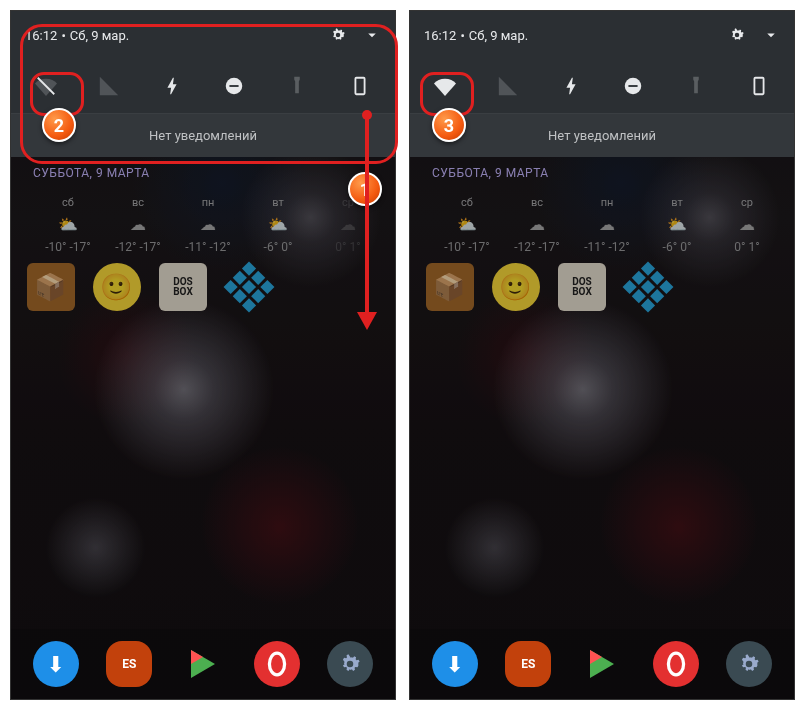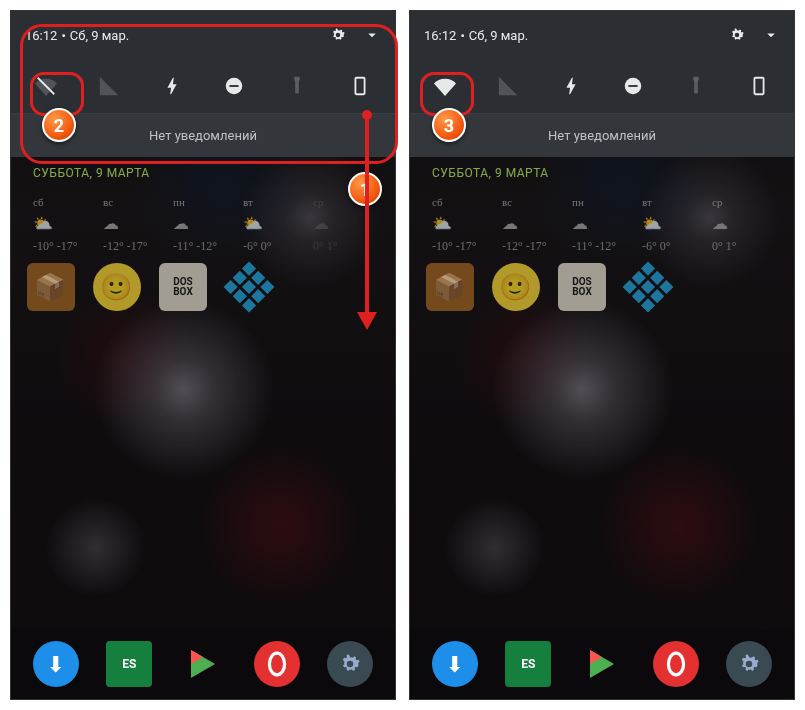--- a/index.html
+++ b/index.html
@@ -33,42 +33,42 @@
   }
   .dimmer { position:absolute; inset:0; background: rgba(0,0,0,0.0); }
   .phone.has-shade .dimmer { background: rgba(0,0,0,0.25); }
 
   
   .clock-widget {
     position: absolute; top: 96px; left: 22px; right: 12px;
     color: #e8e8ea;
   }
   .clock-time { font-size: 48px; font-weight: 300; letter-spacing: 1px; color:#ddd; }
-  .clock-date { font-size: 12px; text-transform: uppercase; color:#bef264; margin-top:2px; letter-spacing:0.5px;}
+  .clock-date { font-size: 12px; text-transform: uppercase; color:#c4b5fd; margin-top:2px; letter-spacing:0.5px;}
   .clock-right { position:absolute; right:6px; top:6px; font-size:20px; color:#e8e8ea; display:flex; align-items:center; gap:4px;}
   .clock-right .cond { font-size:18px; }
   .week-row { display:flex; margin-top:16px; }
-  .day { flex:1; text-align:left; font-size:11px; color:#aaa;font-family:Liberation Serif, serif; }
+  .day { flex:1; text-align:center; font-size:11px; color:#aaa; }
   .day .dn { color:#a8a8aa; }
   .day .dc { margin:6px 0; font-size:16px; }
   .day .dt { font-size:12px; color:#9a9a9c; line-height:1.3; }
 
   
   .apps-row { position:absolute; top:252px; left:16px; display:flex; gap:18px; }
   .app { width:48px; height:48px; border-radius:6px; display:flex; align-items:center; justify-content:center; font-size:26px; }
   .app.box { background:#a56a2a; }
   .app.smile { background:#fddc3a; border-radius:50%; }
   .app.dosbox { background:#e8e0d0; color:#222; font-size:10px; font-weight:bold; flex-direction:column; line-height:1; }
   .app.blue { background:transparent; }
 
   
   .dock { position:absolute; bottom:0; left:0; right:0; height:70px; display:flex; align-items:center; justify-content:space-around; padding:0 8px; background: rgba(0,0,0,0.15);}
   .dock .d { width:46px; height:46px; border-radius:50%; display:flex; align-items:center; justify-content:center; font-size:22px; color:#fff;}
   .d.dl { background:#1e8fe8; }
-  .d.es { background:#15803d; border-radius:4px; font-size:12px; font-weight:bold;}
+  .d.es { background:#c2410c; border-radius:16px; font-size:12px; font-weight:bold;}
   .d.play { background:transparent; }
   .d.opera { background:#e33030; }
   .d.settings { background:#3a4a52; }
 
   
   .shade {
     position:absolute; top:0; left:0; right:0;
     background:#2b2f33; color:#e8eaec;
   }
   .shade-top { height:48px; display:flex; align-items:center; padding:0 14px; font-size:13px; justify-content:space-between;}

